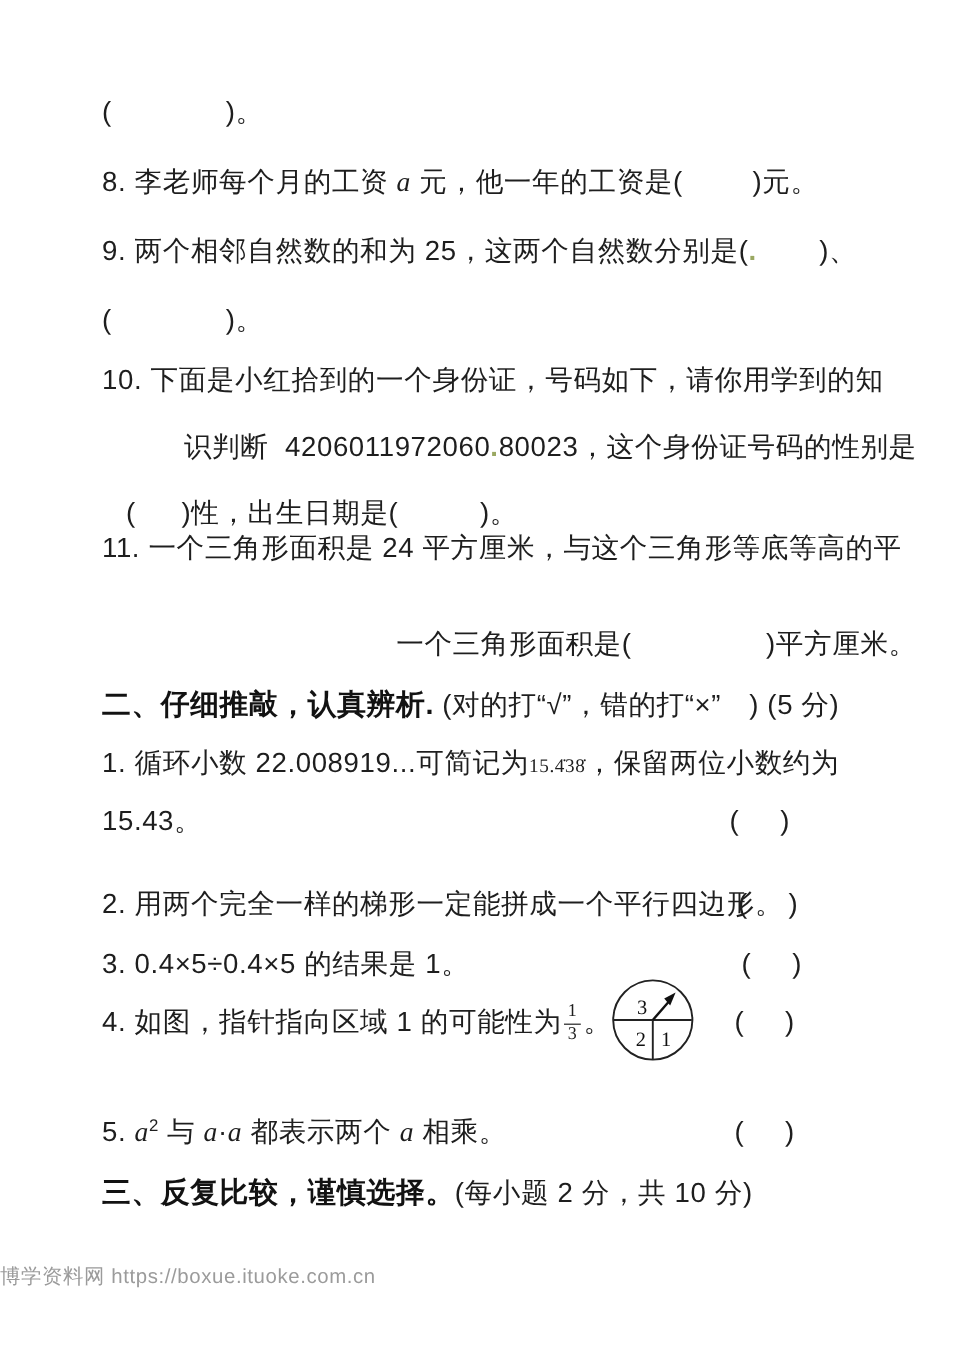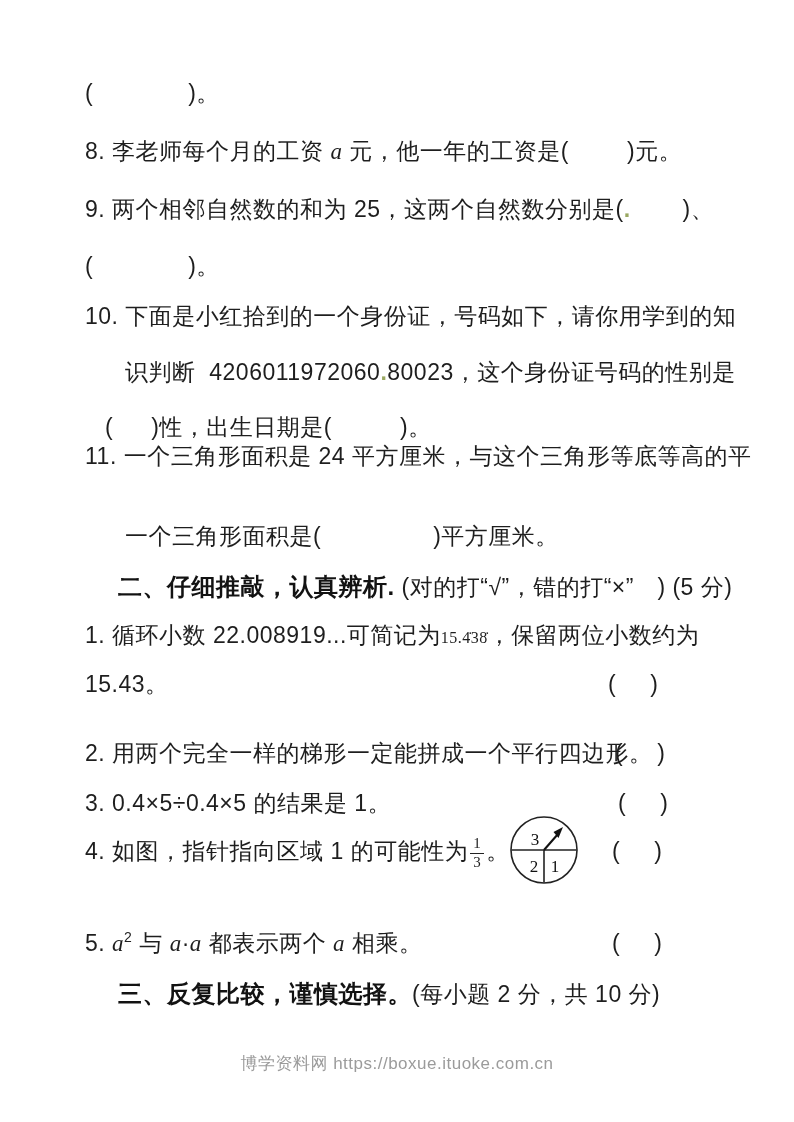--- a/index.html
+++ b/index.html
@@ -7,43 +7,43 @@
     position:relative; width:794px; height:1122px;
     background:#ffffff; overflow:hidden;
     font-family:"Liberation Sans","DejaVu Sans",sans-serif;
     color:#1e1e1e;
   }
   .line {
     position:absolute; left:85px; right:30px;
     font-size:23px; line-height:30px; letter-spacing:0.5px;
     white-space:pre-wrap; color:#1e1e1e;
   }
-  .indent  { left:125px; }
+  .indent  { left:125px;text-align:right; }
   .indent2 { left:105px; }
-  .b  { font-weight:bold; font-size:24px; color:#121212;margin-left:33px; }
+  .b  { font-weight:bold; font-size:24px; color:#121212; }
   .gap { display:inline-block; height:1px; }
   .g38  { width:38px; }  .g52 { width:52px; }  .g58 { width:58px; }
   .g68  { width:68px; }  .g95 { width:95px; }  .g112{ width:112px; }
   .ans { position:absolute; top:0; white-space:pre; }
   .ans .inner { display:inline-block; width:34px; height:1px; }
   .a527 { left:527px; } .a523 { left:523px; } .a530 { left:530px; } .a533 { left:533px; }
   .ital { font-family:"Liberation Serif","DejaVu Serif",serif; font-style:italic; }
   .sernum { font-family:"Liberation Serif","DejaVu Serif",serif; font-size:16px; }
   .olive { color:#9aa862; font-weight:bold; }
   .sup { font-size:14px; vertical-align:super; line-height:0; }
   .frac {
     display:inline-block; text-align:center; vertical-align:middle;
     font-family:"Liberation Serif","DejaVu Serif",serif;
     font-size:15px; line-height:1.05; margin:0 2px;
   }
   .frac .num { display:block; border-bottom:1.3px solid #222; padding:0 3px 1px; }
   .frac .den { display:block; padding-top:1px; }
   .spinner { position:absolute; left:508px; top:814px; width:72px; height:72px; }
   .footer {
-    position:absolute; left:0; right:0; top:1052px; text-align:center;
+    position:absolute; left:0; right:0; top:1052px; text-align:left;
     font-size:17px; letter-spacing:0.5px; color:#9b9b9b;
   }
 </style>
 </head>
 <body>
 
 <div class="page">
 
   <div class="line" style="top:78px"><span>(</span><span class="gap g95"></span><span>)。</span></div>
 

